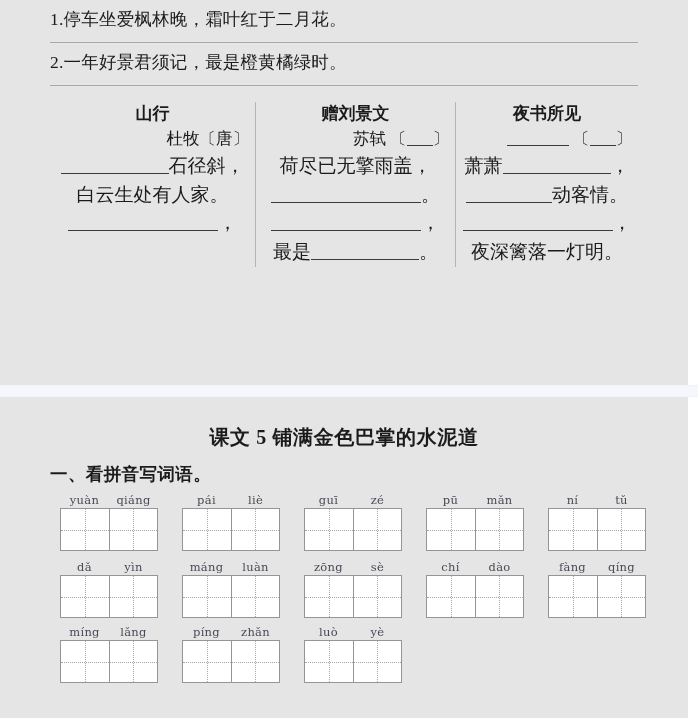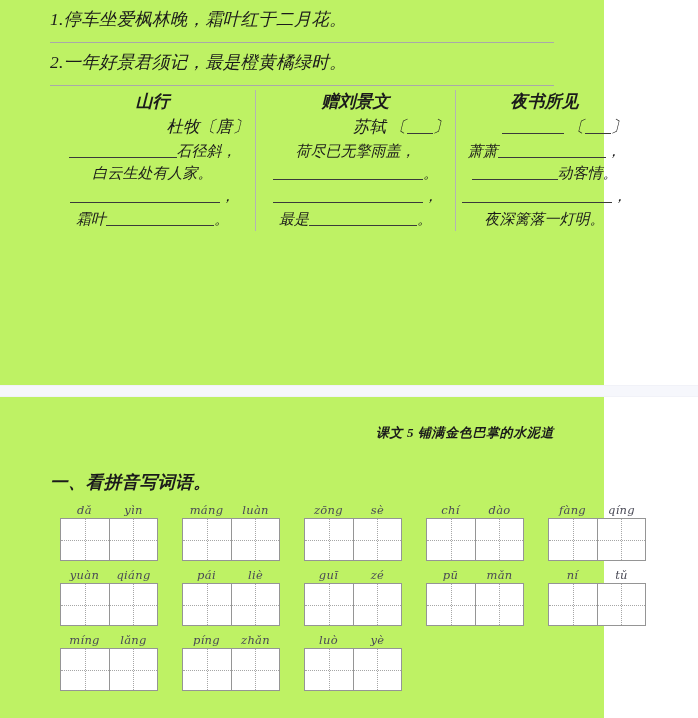--- a/index.html
+++ b/index.html
@@ -10,25 +10,24 @@
   body {
     width: 698px;
     height: 718px;
     overflow: hidden;
     font-family: "Liberation Serif", "DejaVu Serif", serif;
     color: #1b1b1b;
   }
 
   .page {
     position: relative;
-    background: #bef264;
+    background: #e5e5e5;
     padding: 0 50px;
     box-sizing: border-box;
-    width: 604px;
-    font-style: italic;
+    width: 688px;
   }
   .page-1 { height: 385px; }
   .page-gap {
     height: 12px;
     background: #f6f7fc;
     border-top: 1px solid #f1f2f8;
     border-bottom: 1px solid #f1f2f8;
     box-sizing: border-box;
   }
   .page-2 { height: 321px; }
@@ -51,21 +50,21 @@
     font-weight: bold;
     font-size: 17.5px;
     letter-spacing: 0.5px;
     margin-top: 11px;
     white-space: nowrap;
   }
 
   
   .poem-table {
     display: flex;
-    margin-top: 4px;
+    margin-top: 16px;
     align-items: stretch;
   }
   .poem-col {
     flex: 1 1 0;
     padding: 0 6px;
     box-sizing: border-box;
     text-align: center;
   }
   .poem-col + .poem-col {
     border-left: 1.3px solid #b4b4b4;
@@ -80,49 +79,49 @@
     line-height: 1.45;
     white-space: nowrap;
   }
   .poem-author {
     font-size: 16.5px;
     line-height: 1.5;
     white-space: nowrap;
     text-align: right;
   }
   .poem-verse {
-    font-size: 15px;
+    font-size: 19px;
     line-height: 1.52;
     white-space: nowrap;
   }
 
   .bl {
     display: inline-block;
     border-bottom: 1.2px solid #3a3a3a;
     vertical-align: -2px;
   }
   .bl-s { width: 26px; }
   .bl-m { width: 62px; }
   .bl-l { width: 86px; }
   .bl-xl { width: 108px; }
   .bl-full { width: 150px; }
 
   
   .lesson-title {
-    text-align: right;
+    text-align: center;
     font-weight: bold;
-    font-size: 13px;
+    font-size: 20px;
     letter-spacing: 0.6px;
     padding-top: 27px;
     white-space: nowrap;
   }
   .task-head {
     font-weight: bold;
     font-size: 17.5px;
-    margin-top: 28px;
+    margin-top: 11px;
     letter-spacing: 0.4px;
     white-space: nowrap;
   }
 
   
   .py-row {
     display: flex;
     margin-top: 7px;
     padding-left: 10px;
     box-sizing: border-box;
@@ -205,21 +204,20 @@
   <div class="poem-table">
 
     <div class="poem-col c1">
       <div class="poem-title">山行</div>
       <div class="poem-author">
         <span>杜牧</span><span>〔</span><span>唐</span><span>〕</span>
       </div>
       <div class="poem-verse"><span class="bl bl-xl"></span><span>石径斜，</span></div>
       <div class="poem-verse"><span>白云生处有人家。</span></div>
       <div class="poem-verse"><span class="bl bl-full"></span><span>，</span></div>
-      <div class="poem-verse"><span>霜叶</span><span class="bl bl-xl"></span><span>。</span></div>
     </div>
 
     <div class="poem-col c2">
       <div class="poem-title">赠刘景文</div>
       <div class="poem-author">
         <span>苏轼</span>&nbsp;<span>〔</span><span class="bl bl-s"></span><span>〕</span>
       </div>
       <div class="poem-verse"><span>荷尽已无擎雨盖，</span></div>
       <div class="poem-verse"><span class="bl bl-full"></span><span>。</span></div>
       <div class="poem-verse"><span class="bl bl-full"></span><span>，</span></div>
@@ -240,20 +238,73 @@
   </div>
 </div>
 
 <div class="page-gap"></div>
 
 <div class="page page-2">
 
   <div class="lesson-title">课文 5  铺满金色巴掌的水泥道</div>
   <div class="task-head">一、看拼音写词语。</div>
 
+  <div class="py-row r1">
+    <div class="py-group">
+      <div class="py-labels">
+        <span>yuàn</span>
+        <span>qiáng</span>
+      </div>
+      <div class="tzg">
+          <div class="cell"></div>
+          <div class="cell"></div>
+        </div>
+    </div>
+    <div class="py-group">
+      <div class="py-labels">
+        <span>pái</span>
+        <span>liè</span>
+      </div>
+      <div class="tzg">
+          <div class="cell"></div>
+          <div class="cell"></div>
+        </div>
+    </div>
+    <div class="py-group">
+      <div class="py-labels">
+        <span>guī</span>
+        <span>zé</span>
+      </div>
+      <div class="tzg">
+          <div class="cell"></div>
+          <div class="cell"></div>
+        </div>
+    </div>
+    <div class="py-group">
+      <div class="py-labels">
+        <span>pū</span>
+        <span>mǎn</span>
+      </div>
+      <div class="tzg">
+          <div class="cell"></div>
+          <div class="cell"></div>
+        </div>
+    </div>
+    <div class="py-group">
+      <div class="py-labels">
+        <span>ní</span>
+        <span>tǔ</span>
+      </div>
+      <div class="tzg">
+          <div class="cell"></div>
+          <div class="cell"></div>
+        </div>
+    </div>
+  </div>
+
   <div class="py-row r2">
     <div class="py-group">
       <div class="py-labels">
         <span>dǎ</span>
         <span>yìn</span>
       </div>
       <div class="tzg">
           <div class="cell"></div>
           <div class="cell"></div>
         </div>
@@ -293,73 +344,20 @@
         <span>fàng</span>
         <span>qíng</span>
       </div>
       <div class="tzg">
           <div class="cell"></div>
           <div class="cell"></div>
         </div>
     </div>
   </div>
 
-  <div class="py-row r1">
-    <div class="py-group">
-      <div class="py-labels">
-        <span>yuàn</span>
-        <span>qiáng</span>
-      </div>
-      <div class="tzg">
-          <div class="cell"></div>
-          <div class="cell"></div>
-        </div>
-    </div>
-    <div class="py-group">
-      <div class="py-labels">
-        <span>pái</span>
-        <span>liè</span>
-      </div>
-      <div class="tzg">
-          <div class="cell"></div>
-          <div class="cell"></div>
-        </div>
-    </div>
-    <div class="py-group">
-      <div class="py-labels">
-        <span>guī</span>
-        <span>zé</span>
-      </div>
-      <div class="tzg">
-          <div class="cell"></div>
-          <div class="cell"></div>
-        </div>
-    </div>
-    <div class="py-group">
-      <div class="py-labels">
-        <span>pū</span>
-        <span>mǎn</span>
-      </div>
-      <div class="tzg">
-          <div class="cell"></div>
-          <div class="cell"></div>
-        </div>
-    </div>
-    <div class="py-group">
-      <div class="py-labels">
-        <span>ní</span>
-        <span>tǔ</span>
-      </div>
-      <div class="tzg">
-          <div class="cell"></div>
-          <div class="cell"></div>
-        </div>
-    </div>
-  </div>
-
   <div class="py-row r3">
     <div class="py-group">
       <div class="py-labels">
         <span>míng</span>
         <span>lǎng</span>
       </div>
       <div class="tzg">
           <div class="cell"></div>
           <div class="cell"></div>
         </div>

